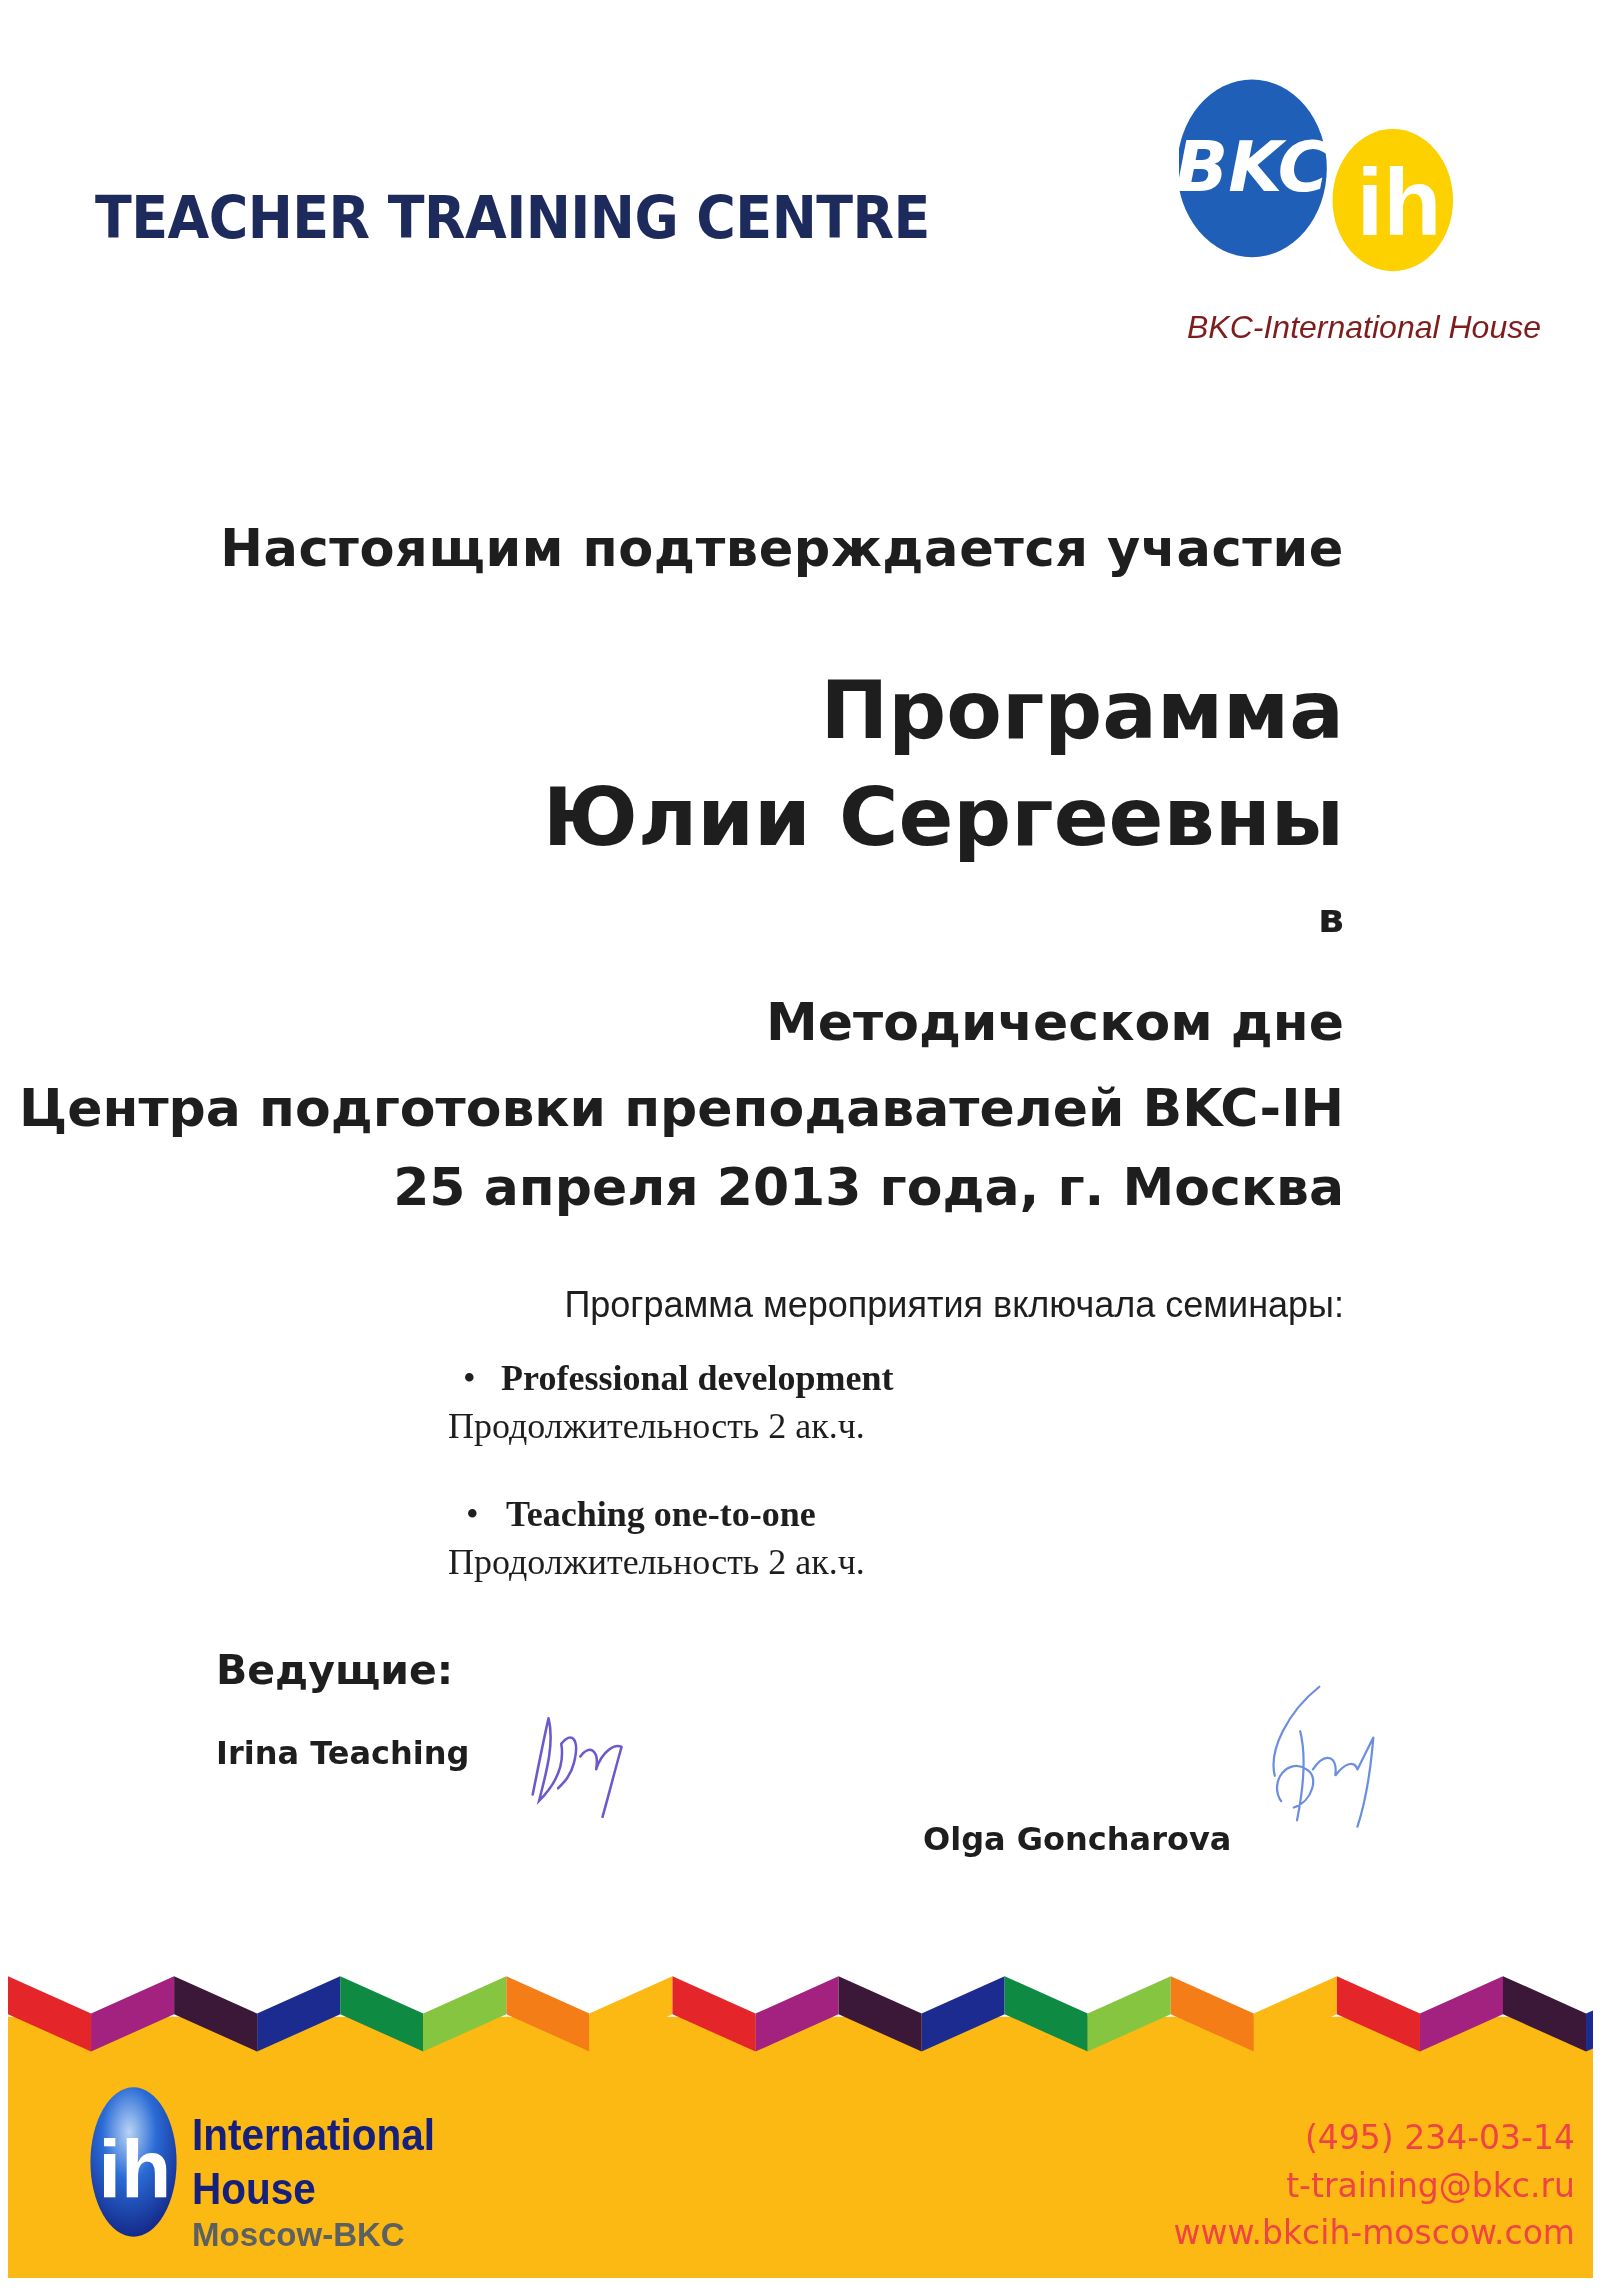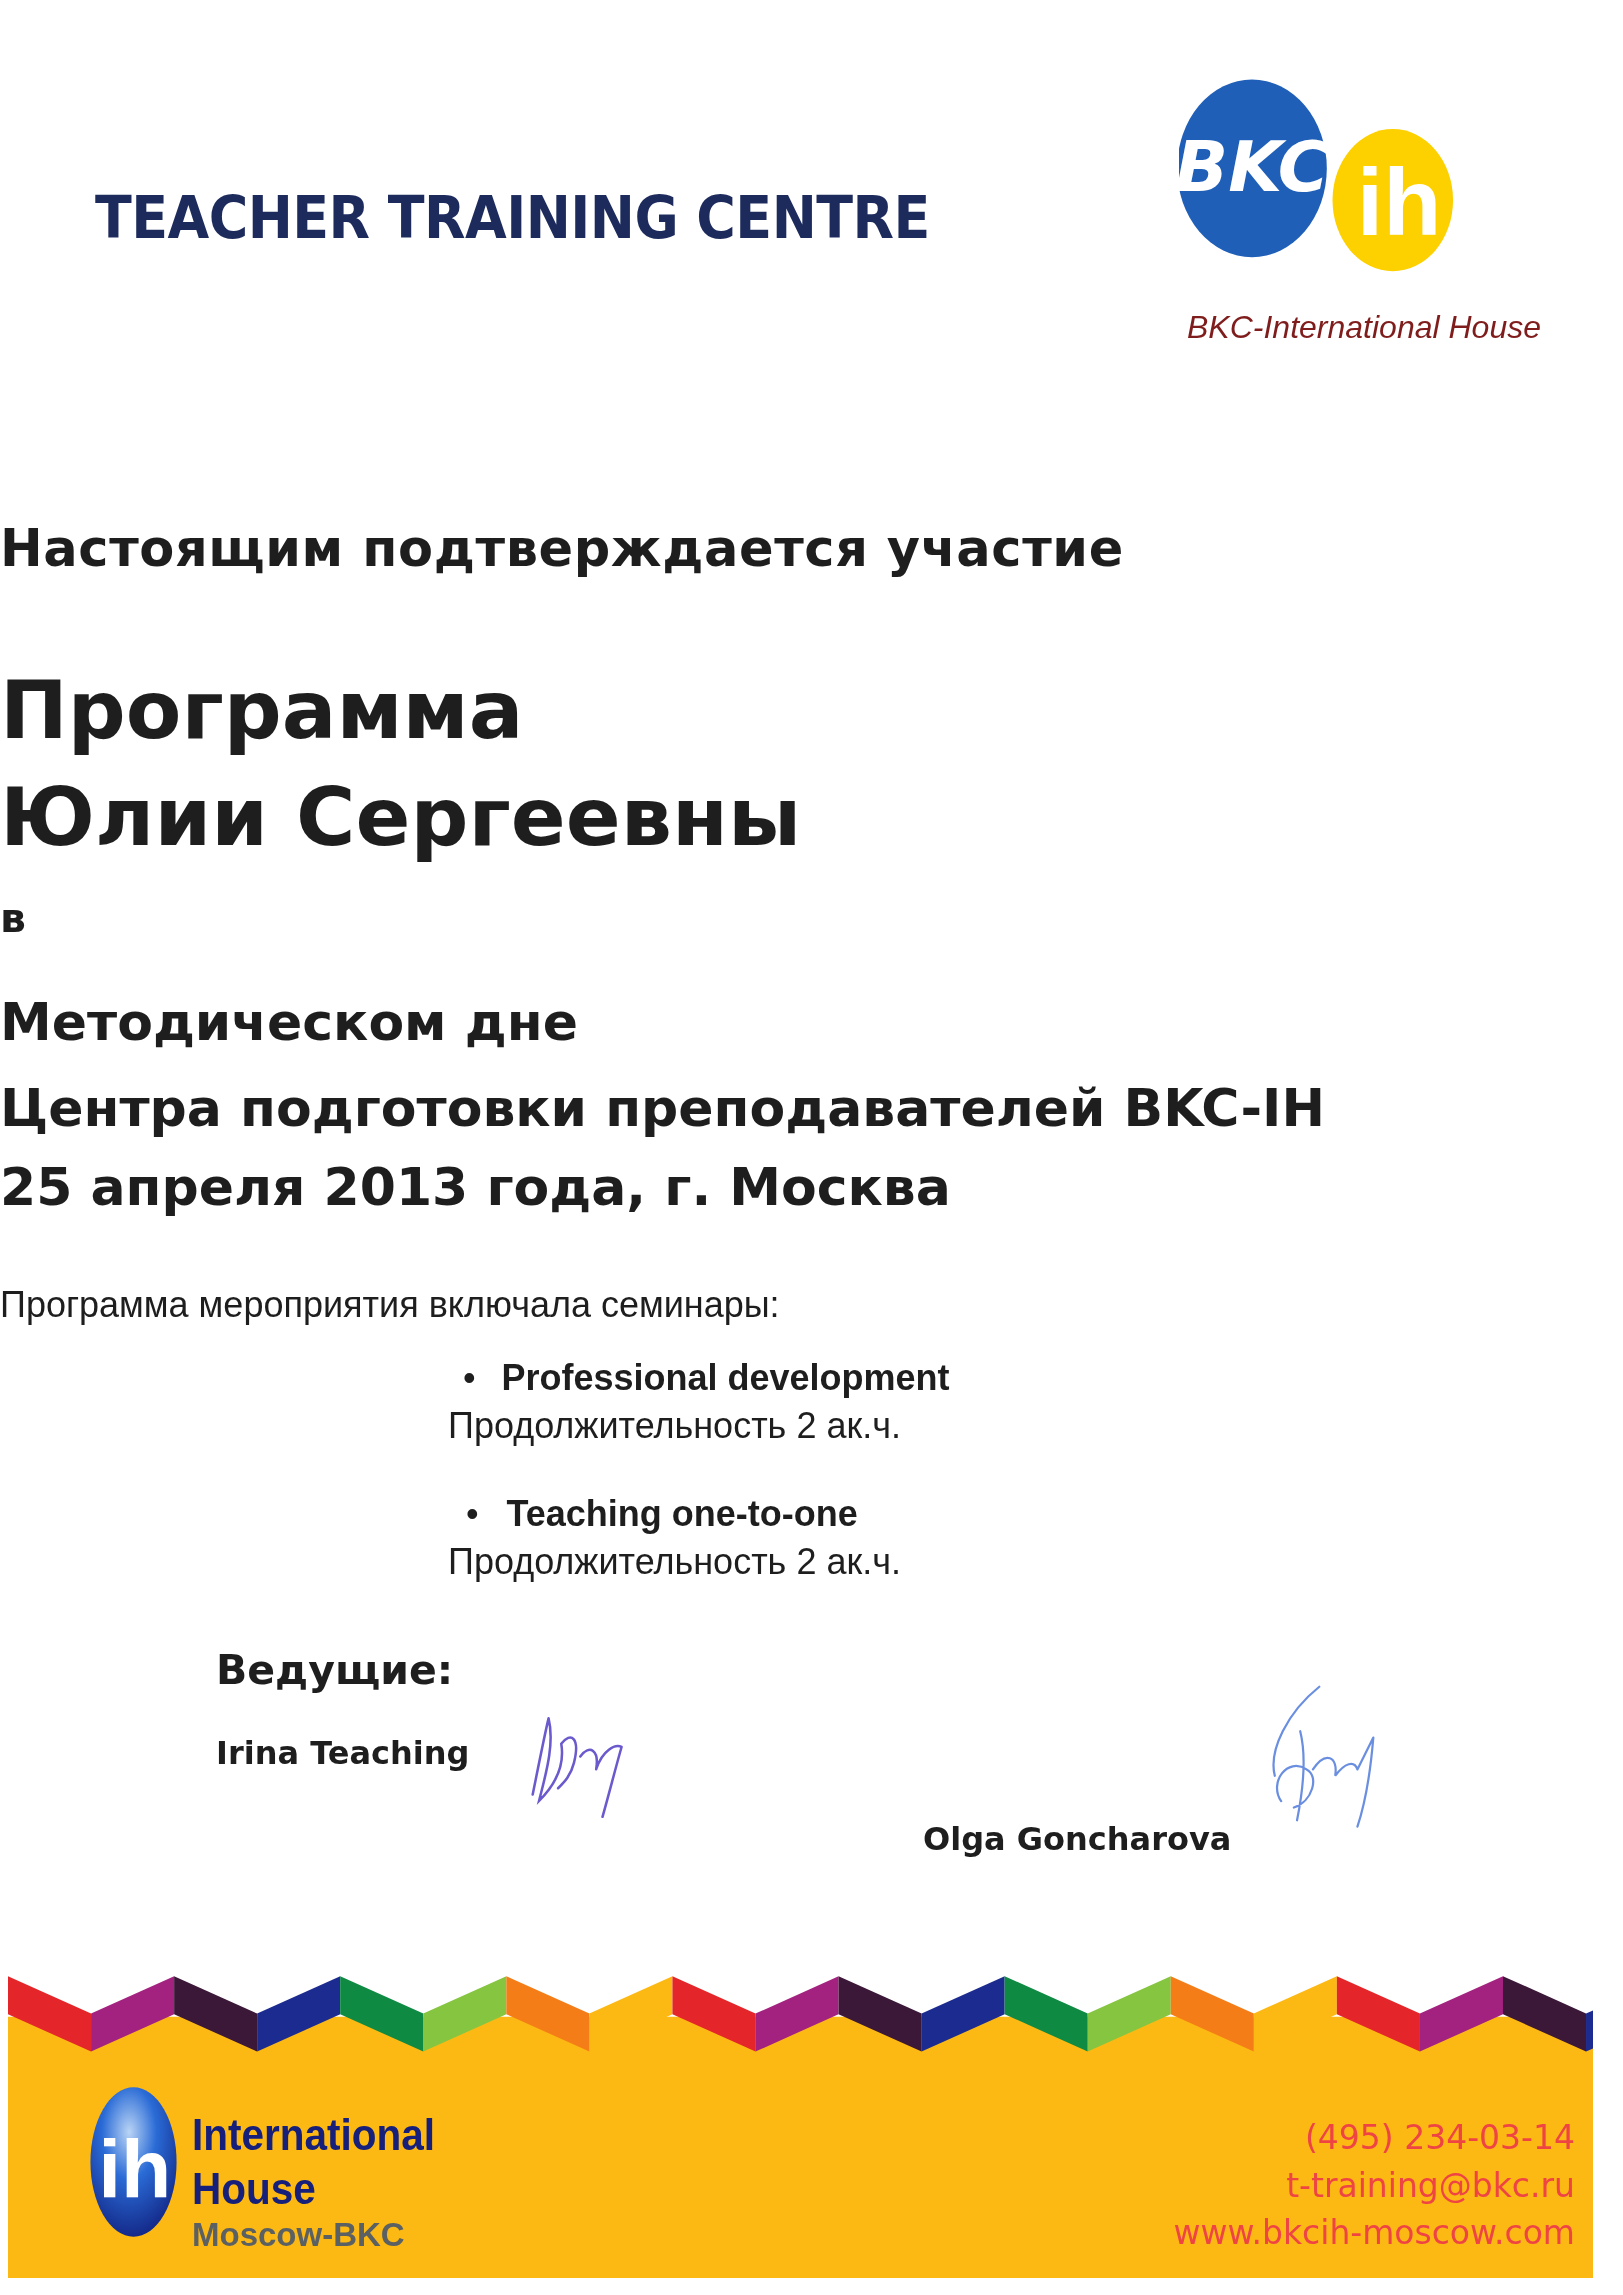--- a/index.html
+++ b/index.html
@@ -1,30 +1,30 @@
 <!DOCTYPE html>
 <html style="font-size:10px"><head>
 <meta charset="utf-8">
 <style>
   html, body { margin:0; padding:0; }
   body { width:1623px; height:2295px; background:#ffffff; position:relative; overflow:hidden; font-family:"DejaVu Sans", sans-serif; color:#1e1e1e; }
   .abs { position:absolute; }
   .header-title { left:95px; top:184px; font-family:"DejaVu Sans", sans-serif; font-weight:bold; font-size:58px; letter-spacing:-0.6px; color:#1c2a5c; white-space:nowrap; transform:scaleX(0.93); transform-origin:left top; }
   .logo { left:1179px; top:70px; width:406px; height:292px; }
   .logo-sub { left:1187px; top:309px; font-family:"Liberation Sans", sans-serif; font-size:32px; color:#7f1d1d; white-space:nowrap;font-style:italic; }
-  .center { left:0; width:1344px; text-align:left; white-space:nowrap; }
+  .center { left:0; width:1344px; text-align:right; white-space:nowrap; }
   .confirm { top:519px; font-weight:bold; font-size:51px; letter-spacing:0.6px; }
   .name1 { top:663px; font-weight:bold; font-size:81px; }
   .name2 { top:770px; font-weight:bold; font-size:81px; }
   .prep { top:894px; font-weight:bold; font-size:41px; }
   .event1 { top:992px; font-weight:bold; font-size:52px; }
   .event2 { top:1078px; font-weight:bold; font-size:52px; }
   .event3 { top:1157px; font-weight:bold; font-size:52px; }
   .program { top:1284px; font-family:"Liberation Sans", sans-serif; font-size:36px; }
-  .sem { font-family:Liberation Sans, sans-serif; white-space:nowrap; }
+  .sem { font-family:Liberation Serif, serif; white-space:nowrap; }
   .sem-title { font-weight:bold; font-size:36px; }
   .sem-dur { font-size:36px; }
   .bullet { font-size:36px; }
   .leaders { left:216px; top:1646px; font-weight:bold; font-size:41px; }
   .leader { font-weight:bold; font-size:32px; white-space:nowrap; }
   .footer { left:7.6px; top:1966px; width:1585px; height:312px; }
   .ih-text { font-family:"Liberation Sans", sans-serif; font-weight:bold; white-space:nowrap; }
   .contact { font-family:"DejaVu Sans", sans-serif; font-size:33px; color:#ef4444; text-align:right; white-space:nowrap; right:48px; }
 </style>
 </head>

